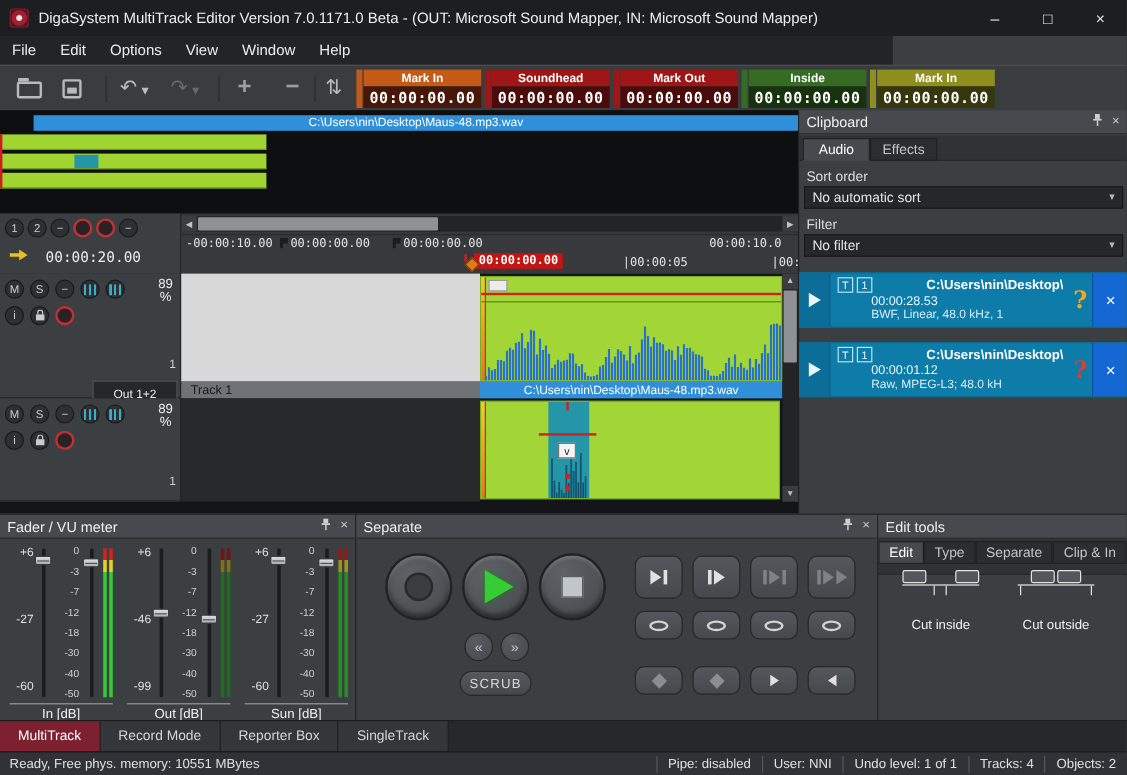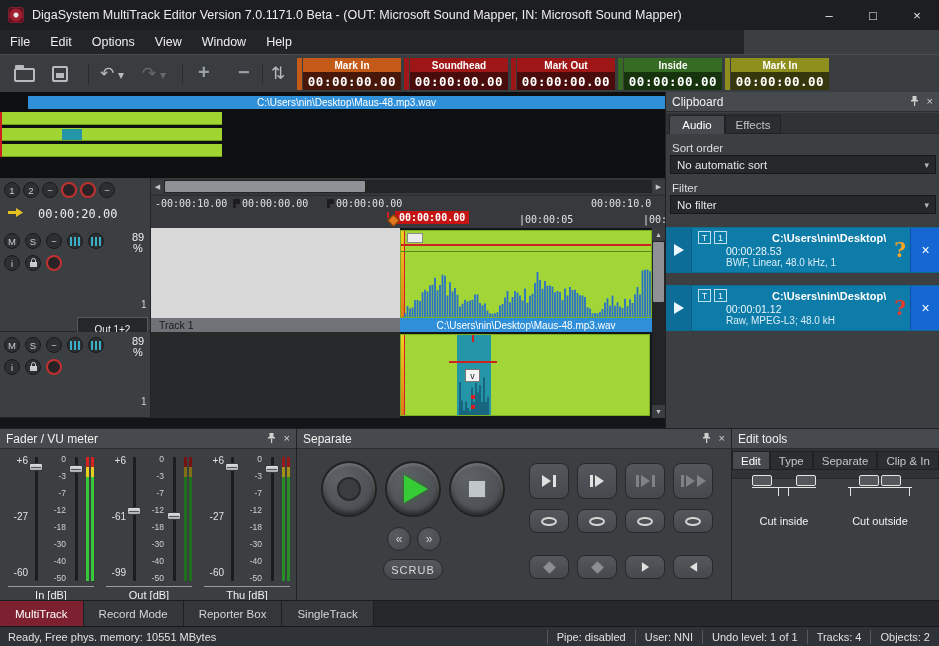--- a/index.html
+++ b/index.html
@@ -452,21 +452,21 @@
       <span class="ftrack" style="left:67px"></span>
       <span class="fhandle" style="left:61px;top:10px"></span>
       <span class="vubar" style="left:78px"></span>
       <span class="vubar" style="left:83px"></span>
       <span class="fdiv"></span>
       <span class="fname">In [dB]</span>
     </div>
 
     <div class="fgroup" style="left:106px">
       <span class="flbl" style="top:0">+6</span>
-      <span class="flbl" style="top:56px">-61</span>
+      <span class="flbl" style="top:56px">-46</span>
       <span class="flbl" style="top:112px">-99</span>
       <span class="ftrack" style="left:27px"></span>
       <span class="fhandle" style="left:21px;top:52px"></span>
       <div class="fscale">
           <div>0</div>
           <div>-3</div>
           <div>-7</div>
           <div>-12</div>
           <div>-18</div>
           <div>-30</div>
@@ -495,21 +495,21 @@
           <div>-18</div>
           <div>-30</div>
           <div>-40</div>
           <div>-50</div>
         </div>
       <span class="ftrack" style="left:67px"></span>
       <span class="fhandle" style="left:61px;top:10px"></span>
       <span class="vubar" style="left:78px;filter:brightness(.7)"></span>
       <span class="vubar" style="left:83px;filter:brightness(.7)"></span>
       <span class="fdiv"></span>
-      <span class="fname">Thu [dB]</span>
+      <span class="fname">Sun [dB]</span>
     </div>
   </div>
 
   <div class="panel tpanel">
     <div class="ptitle">
       <span>Separate</span>
       <span class="ptools">
         <span class="pinic"><svg width="9" height="10">
               <rect x="2.5" y="0" width="4" height="4" fill="#d0d0d0"></rect>
               <rect x="1" y="4" width="7" height="1.5" fill="#d0d0d0"></rect>

